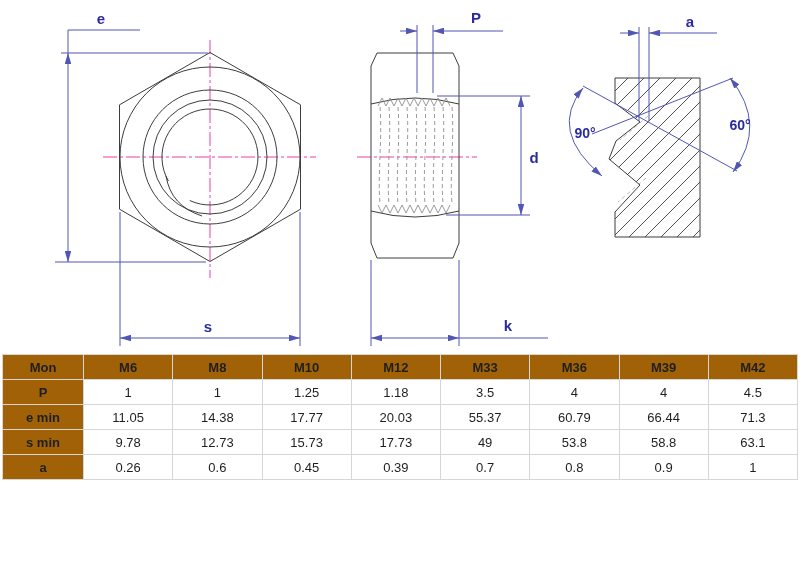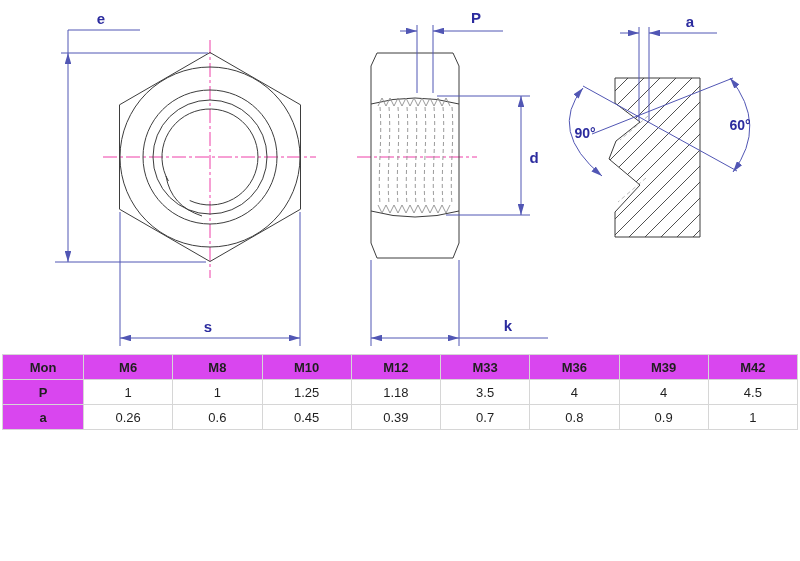--- a/index.html
+++ b/index.html
@@ -12,21 +12,21 @@
   .outline{stroke:#3d3d3d;stroke-width:1;fill:none;}
   .center{stroke:#ee3fa8;stroke-width:1;fill:none;stroke-dasharray:14 3 3 3;}
   .thread{stroke:#8f8f8f;stroke-width:0.9;fill:none;}
   .hatch{stroke:#3d3d3d;stroke-width:0.9;}
   .hint{stroke:#b0b0b0;stroke-width:0.9;fill:none;stroke-dasharray:4 3;}
 
   table.spec{border-collapse:collapse;table-layout:fixed;width:796px;margin:1px 2px 0 2px;}
   table.spec th, table.spec td{
     border:1px solid #d6d6d6;height:24px;text-align:center;vertical-align:middle;
     font-size:13px;color:#1f1f1f;padding:0;overflow:hidden;white-space:nowrap;}
-  table.spec th{background:#d946ef;font-weight:bold;}
+  table.spec th{background:#a16207;font-weight:bold;}
   table.spec td{background:#ffffff;font-weight:normal;}
 </style>
 </head>
 <body>
 
 <div class="drawing-wrap">
 <svg width="800" height="353" viewBox="0 0 800 353">
   <defs>
     <marker id="ar" viewBox="0 0 10 6" refX="10" refY="3" markerWidth="11" markerHeight="6.6" orient="auto">
       <path d="M0,0 L10,3 L0,6 Z" fill="#5156b4"></path>
@@ -178,20 +178,42 @@
         <td>1</td>
         <td>1</td>
         <td>1.25</td>
         <td>1.18</td>
         <td>3.5</td>
         <td>4</td>
         <td>4</td>
         <td>4.5</td>
       </tr>
       <tr>
+        <th>e min</th>
+        <td>11.05</td>
+        <td>14.38</td>
+        <td>17.77</td>
+        <td>20.03</td>
+        <td>55.37</td>
+        <td>60.79</td>
+        <td>66.44</td>
+        <td>71.3</td>
+      </tr>
+      <tr>
+        <th>s min</th>
+        <td>9.78</td>
+        <td>12.73</td>
+        <td>15.73</td>
+        <td>17.73</td>
+        <td>49</td>
+        <td>53.8</td>
+        <td>58.8</td>
+        <td>63.1</td>
+      </tr>
+      <tr>
         <th>a</th>
         <td>0.26</td>
         <td>0.6</td>
         <td>0.45</td>
         <td>0.39</td>
         <td>0.7</td>
         <td>0.8</td>
         <td>0.9</td>
         <td>1</td>
       </tr>

